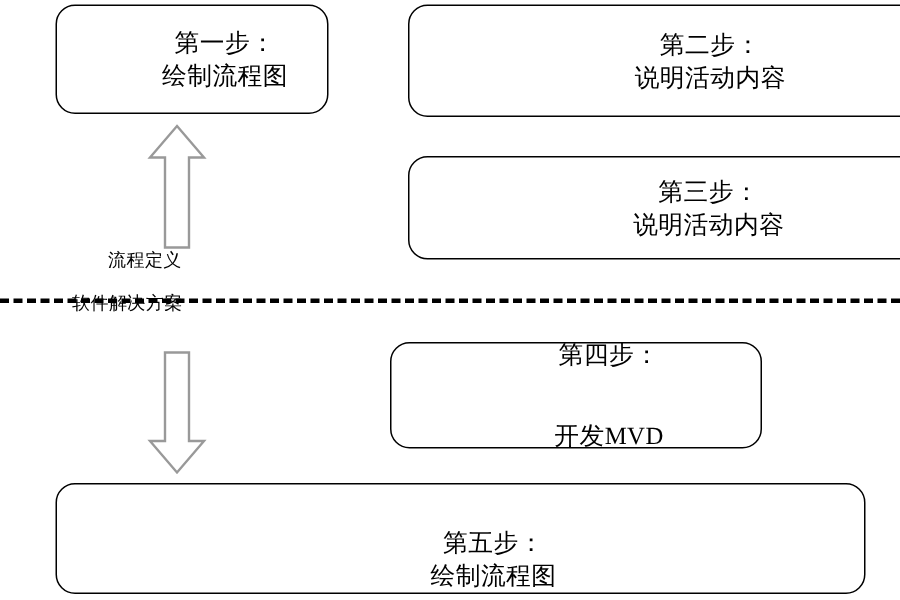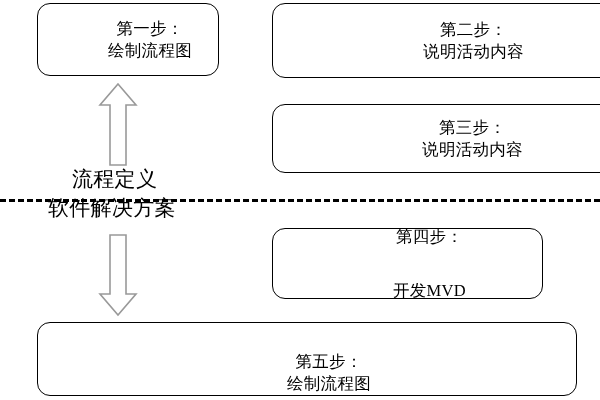--- a/index.html
+++ b/index.html
@@ -31,21 +31,21 @@
     padding-left: 44px;
   }
   .step-line {
     font-size: 16.5px;
     color: #000000;
     white-space: nowrap;
     letter-spacing: 0.3px;
   }
   .phase-label {
     position: absolute;
-    font-size: 21px;
+    font-size: 12px;
     color: #000000;
     white-space: nowrap;
     letter-spacing: 0.3px;
     font-family: Liberation Mono, monospace;
   }
   .divider {
     position: absolute;
     left: 0;
     width: 600px;
     height: 0;
@@ -72,21 +72,21 @@
   <div class="step-box" id="box-1" style="left: 272px; top: 3px; width: 359px; height: 75px;">
     <div class="step-line">第二步：</div>
     <div class="step-line">说明活动内容</div>
   </div>
 
   <div class="step-box" id="box-2" style="left: 272px; top: 104px; width: 357px; height: 69px;">
     <div class="step-line">第三步：</div>
     <div class="step-line">说明活动内容</div>
   </div>
 
-  <div class="step-box" id="box-3" style="left: 272px; top: 228px; width: 271px; height: 71px; gap: 32px;">
+  <div class="step-box" id="box-3" style="left: 260px; top: 228px; width: 248px; height: 71px; gap: 32px;">
     <div class="step-line">第四步：</div>
     <div class="step-line">开发MVD</div>
   </div>
 
   <div class="step-box" id="box-4" style="left: 37px; top: 322px; width: 540px; height: 74px; justify-content: flex-end;">
     <div class="step-line">第五步：</div>
     <div class="step-line">绘制流程图</div>
   </div>
 
   <div class="block-arrow" id="arrow-0" style="left: 99px; top: 83px;">

